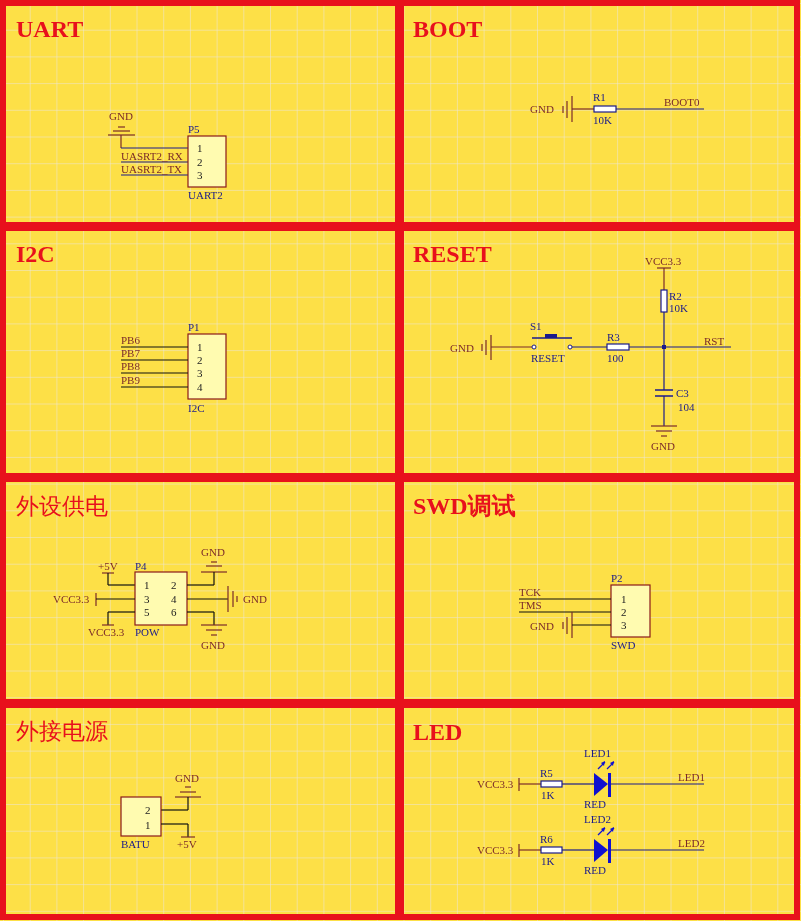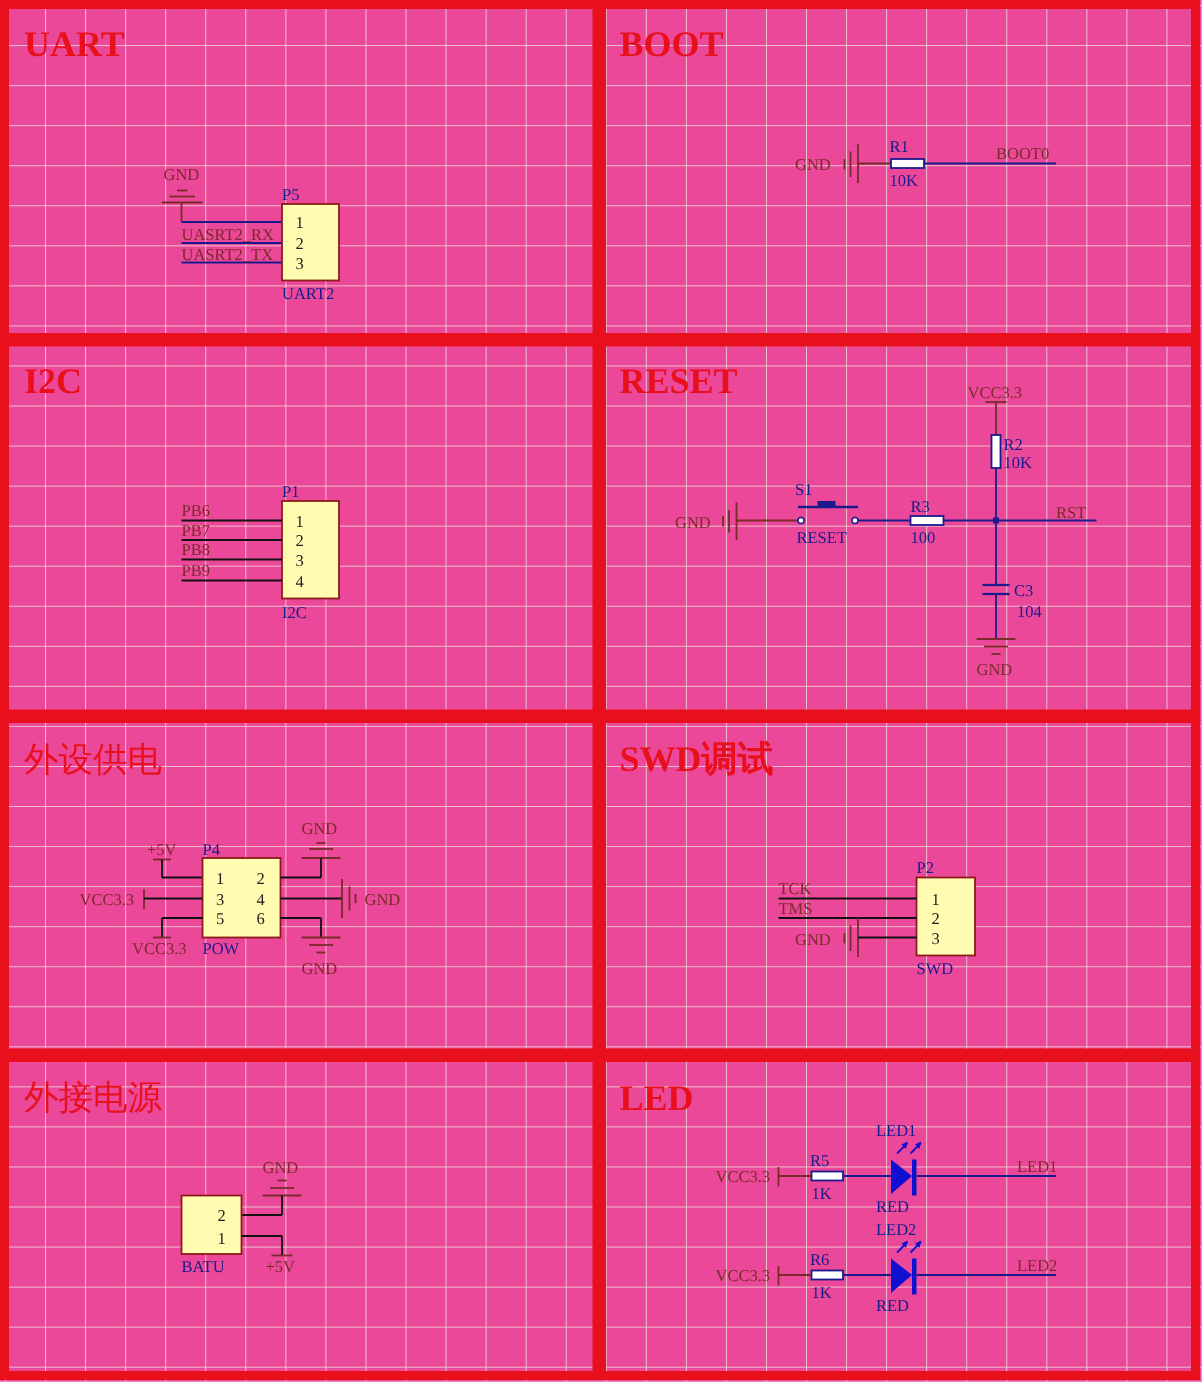--- a/index.html
+++ b/index.html
@@ -1,17 +1,17 @@
 <!DOCTYPE html>
 <html><head>
 <meta charset="utf-8">
 <style>
   html,body{margin:0;padding:0;background:#fff;}
   body{width:801px;height:921px;overflow:hidden;font-family:"Liberation Serif","DejaVu Serif",serif;}
-  #sheet{position:absolute;left:0;top:0;width:801px;height:921px;background:#ec4899;}
+  #sheet{position:absolute;left:0;top:0;width:801px;height:921px;background:#fde047;}
   svg{position:absolute;left:0;top:0;}
   .title{font-family:"Liberation Serif","DejaVu Serif",serif;font-weight:bold;font-size:24px;fill:#e8101c;}
   .title-cn{font-family:"DejaVu Sans",sans-serif;font-weight:normal;font-size:23px;fill:#e8101c;}
   .net{font-size:11px;fill:#7b2a2a;}
   .ref{font-size:11px;fill:#1a1a8c;}
   .pin{font-size:11px;fill:#222;}
   .wire{stroke:#1a1a8c;stroke-width:1.2;fill:none;}
   .pwr{stroke:#7b2a2a;stroke-width:1.2;fill:none;}
   .blk{stroke:#111;stroke-width:1.2;fill:none;}
   .conn{fill:#fffbb0;stroke:#8b1a1a;stroke-width:1.2;}

